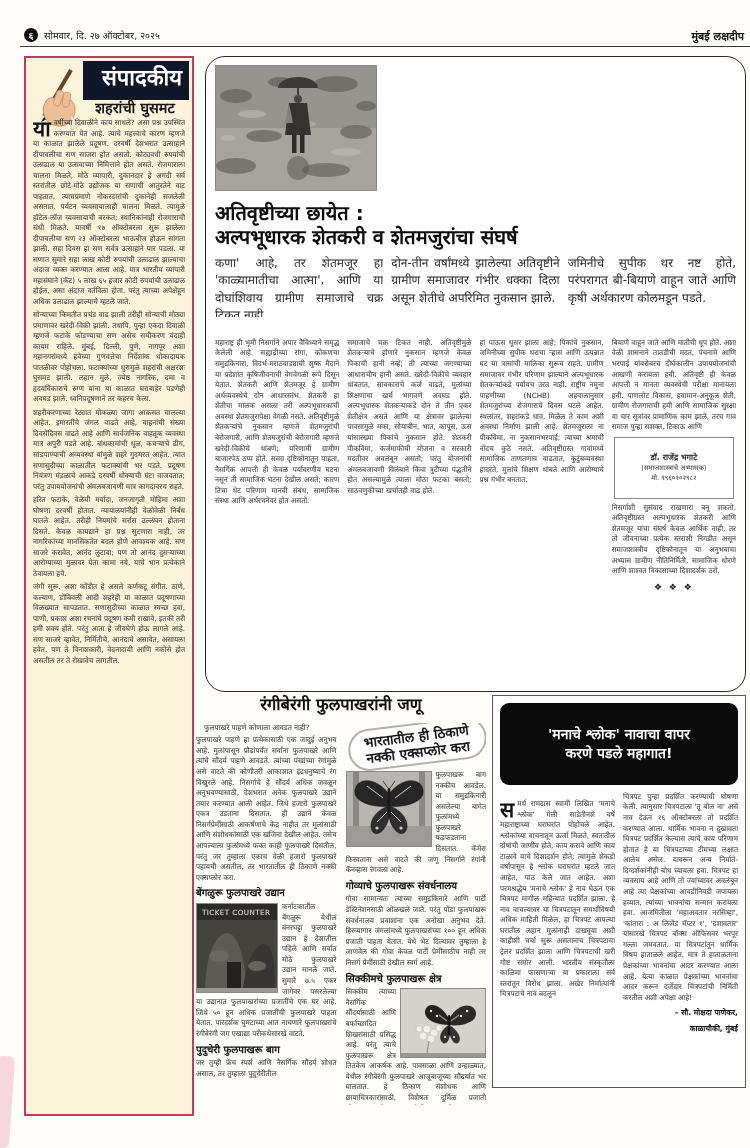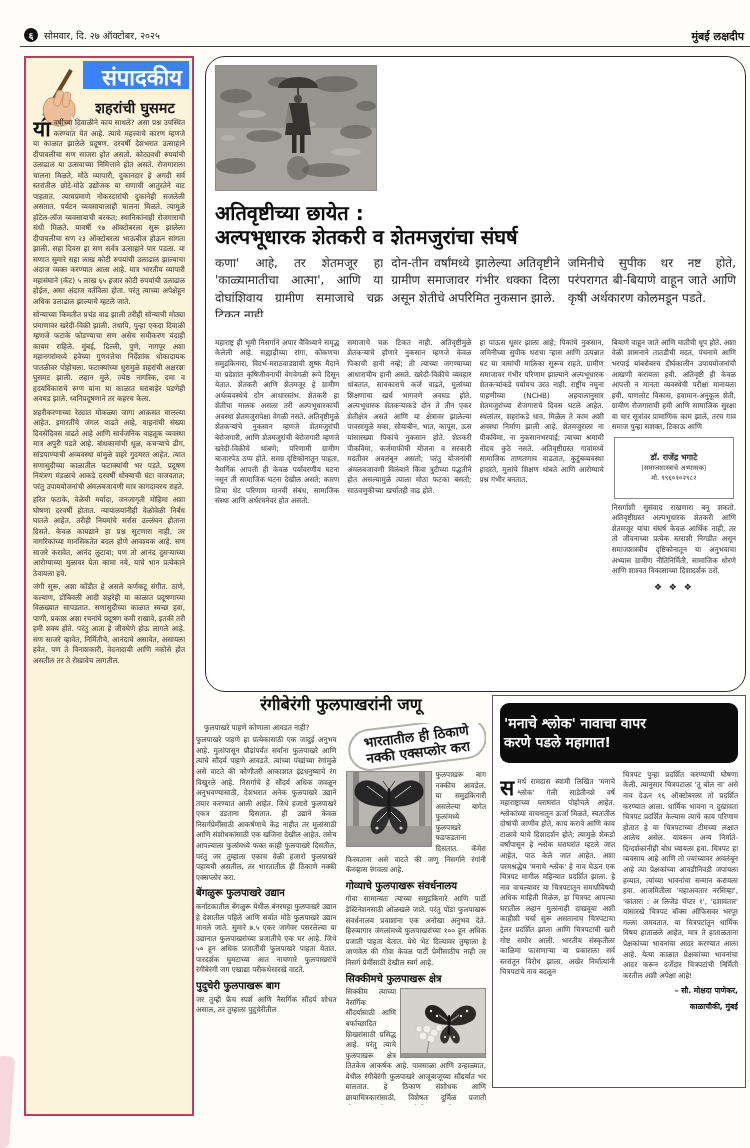--- a/index.html
+++ b/index.html
@@ -10,21 +10,21 @@
   
   .topbar{position:absolute;left:24px;top:26px;right:6px;height:18px;display:flex;align-items:center;}
   .pagenum{width:14px;height:14px;border-radius:50%;background:#111;color:#fff;font-size:9px;font-weight:bold;
            display:flex;align-items:center;justify-content:center;margin-right:6px;}
   .dateline{font-size:9.5px;color:#222;}
   .masthead{margin-left:auto;font-size:11px;font-weight:bold;color:#111;}
   .toprule{position:absolute;left:20px;right:0;top:46px;border-top:1.4px solid #3a3a3a;}
 
   
   .ed-box{position:absolute;left:24px;top:56px;width:170px;height:1060px;border:2px solid #c23a60;background:#fcf4da;}
-  .ed-band{position:absolute;left:3px;right:3px;top:3px;height:28px;background:#3b82f6;text-align:center;}
+  .ed-band{position:absolute;left:3px;right:3px;top:3px;height:39px;background:#0f172a;text-align:center;}
   .ed-band-label{position:absolute;right:7px;top:1px;color:#fff;font-weight:bold;font-size:22px;line-height:31px;}
   .ed-hand{position:absolute;left:3px;top:3px;width:54px;height:74px;background:#fcf4da;display:flex;align-items:center;justify-content:center;}
   .ed-headline{position:absolute;left:56px;top:39px;right:4px;text-align:center;font-weight:bold;font-size:14.5px;color:#171717;}
   .ed-body{position:absolute;left:7px;right:7px;top:60px;bottom:5px;font-size:7.2px;line-height:1.46;text-align:justify;color:#2b2b2b;overflow:hidden;}
   .ed-body p{margin:0 0 3px;}
   .dropcap{float:left;font-size:21px;font-weight:bold;line-height:0.9;padding:2px 3px 0 0;color:#111;}
 
   
   .ma-box{position:absolute;left:205px;top:56px;width:541px;height:636px;border:1.6px solid #2b2b2b;border-radius:20px;padding:8px 9px;background:#fff;}
   .ma-top{display:flex;gap:10px;flex-direction:column;}
@@ -49,21 +49,21 @@
   .bfcol .q{text-indent:8px;margin:0 0 2px;}
   .bfcol p{margin:0 0 3px;}
   .subhead{font-size:10px;font-weight:bold;margin:2px 0 1px;color:#111;text-align:left;}
   .badge{display:block;margin:0 0 5px 2px;transform:rotate(-7deg);border:2px solid #b3b1ac;border-radius:26px;
          padding:3px 6px;text-align:center;font-weight:bold;font-size:13.5px;line-height:1.2;color:#161616;background:#fff;}
   .float-l{float:left;margin:1px 4px 2px 0;}
   .float-r{float:right;margin:1px 0 2px 4px;}
 
   
   .sh{position:absolute;left:492px;top:695px;width:254px;height:393px;border:1.2px solid #555;padding:7px 7px 5px;background:#fff;}
-  .sh-headbox{background:#0b0b0b;color:#fff;border-radius:9px;text-align:left;font-weight:bold;font-size:14px;line-height:1.35;padding:11px 4px;}
+  .sh-headbox{background:#0b0b0b;color:#fff;border-radius:9px;text-align:center;font-weight:bold;font-size:14px;line-height:1.35;padding:22px 4px;}
   .sh-cols{display:flex;gap:8px;margin-top:7px;height:310px;}
   .shcol{flex:1;min-width:0;font-size:7.2px;line-height:1.47;text-align:justify;color:#2b2b2b;overflow:hidden;}
   .sh-byline{text-align:right;font-weight:bold;font-size:7.6px;margin-top:4px;color:#111;}
 
   
   .artifact{position:absolute;left:-6px;top:1056px;width:18px;height:92px;background:#f3c3cf;opacity:.65;border-radius:6px;transform:rotate(4deg);}
 </style>
 </head>
 <body>
 <div id="page">
@@ -160,20 +160,32 @@
   </div>
 
   <div class="bf">
     <div class="bf-h">रंगीबेरंगी फुलपाखरांनी जणू</div>
     <div class="bf-cols">
       <div class="bfcol">
         <p class="q">फुलपाखरे पाहणे कोणाला आवडत नाही?</p>
         <p>फुलपाखरे पाहणे हा प्रत्येकासाठी एक जादुई अनुभव आहे. मुलांपासून प्रौढांपर्यंत सर्वांना फुलपाखरे आणि त्यांचे सौंदर्य पाहणे आवडते. त्यांच्या पंखांच्या रंगांमुळे असे वाटते की कोणीतरी आकाशात इंद्रधनुष्याचे रंग विखुरले आहे. निसर्गाचे हे सौंदर्य अधिक जवळून अनुभवण्यासाठी, देशभरात अनेक फुलपाखरे उद्याने तयार करण्यात आली आहेत. जिथे हजारो फुलपाखरे एकत्र उडताना दिसतात. ही उद्याने केवळ निसर्गप्रेमींसाठी आकर्षणाचे केंद्र नाहीत तर मुलांसाठी आणि संशोधकांसाठी एक खजिना देखील आहेत. तसेच आपल्याला फुलांमध्ये फक्त काही फुलपाखरे दिसतील, परंतु जर तुम्हाला एकाच वेळी हजारो फुलपाखरे पहायची असतील, तर भारतातील ही ठिकाणे नक्की एक्सप्लोर करा.</p>
         <div class="subhead">बेंगळुरू फुलपाखरे उद्यान</div>
         <p>
+          <span class="float-l photo-frame">
+            <svg width="80" height="84" viewBox="0 0 80 84" aria-hidden="true">
+              <rect width="80" height="84" fill="#45433e"></rect>
+              <rect width="80" height="16" fill="#2c2b27"></rect>
+              <text x="5" y="11" fill="#f2f0ea" font-size="7.2" font-family="DejaVu Sans,sans-serif" letter-spacing="0.4">TICKET COUNTER</text>
+              <path d="M8 84 Q10 40 26 30 Q44 22 50 84 Z" fill="#5d5b55"></path>
+              <path d="M46 84 Q52 44 66 40 Q78 38 78 84 Z" fill="#383632"></path>
+              <ellipse cx="22" cy="52" rx="10" ry="6" fill="#6e6c64" opacity="0.8"></ellipse>
+              <ellipse cx="60" cy="62" rx="9" ry="5" fill="#7b796f" opacity="0.7"></ellipse>
+              <rect x="30" y="58" width="14" height="26" fill="#23221f"></rect>
+            </svg>
+          </span>
           <span>कर्नाटकातील बेंगळुरू येथील बंनरघट्टा फुलपाखरे उद्यान हे देशातील पहिले आणि सर्वात मोठे फुलपाखरे उद्यान मानले जाते. सुमारे ७.५ एकर जागेवर पसरलेल्या या उद्यानात फुलपाखरांच्या प्रजातींचे एक घर आहे. जिथे ५० हून अधिक प्रजातींची फुलपाखरे पाहता येतात. पारदर्शक घुमटाच्या आत नाचणारे फुलपाखरांचे रंगीबेरंगी जग एखाद्या परीकथेसारखे वाटते.</span>
         </p>
         <div class="subhead">पुदुचेरी फुलपाखरू बाग</div>
         <p>जर तुम्ही फ्रेंच स्पर्श आणि नैसर्गिक सौंदर्य शोधत असाल, तर तुम्हाला पुदुचेरीतील</p>
       </div>
       <div class="bfcol">
         <div class="badge">
           <div>भारतातील ही ठिकाणे</div>
           <div>नक्की एक्सप्लोर करा</div>
         </div>

